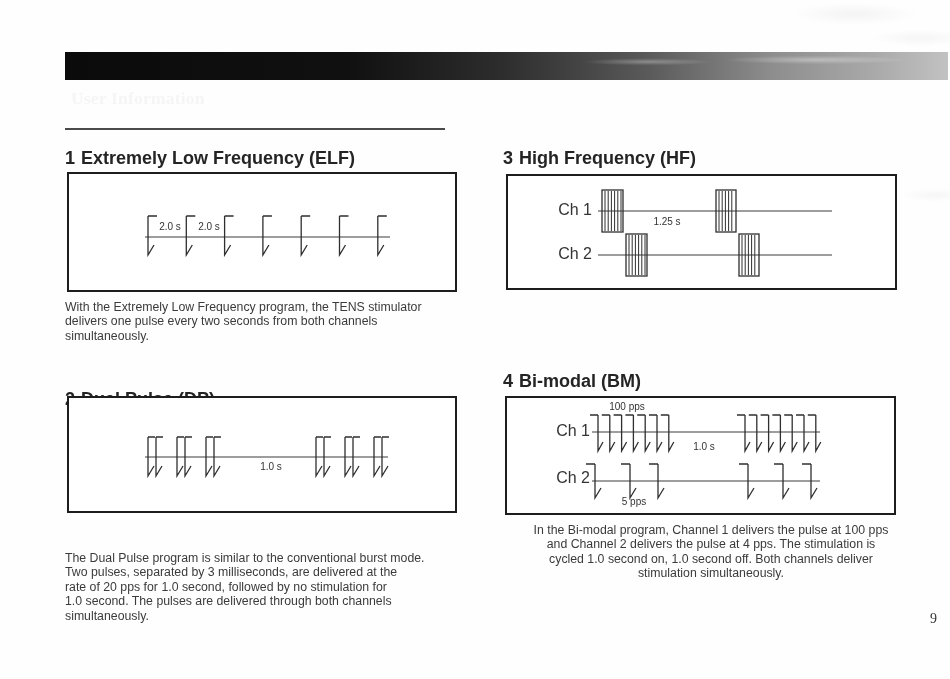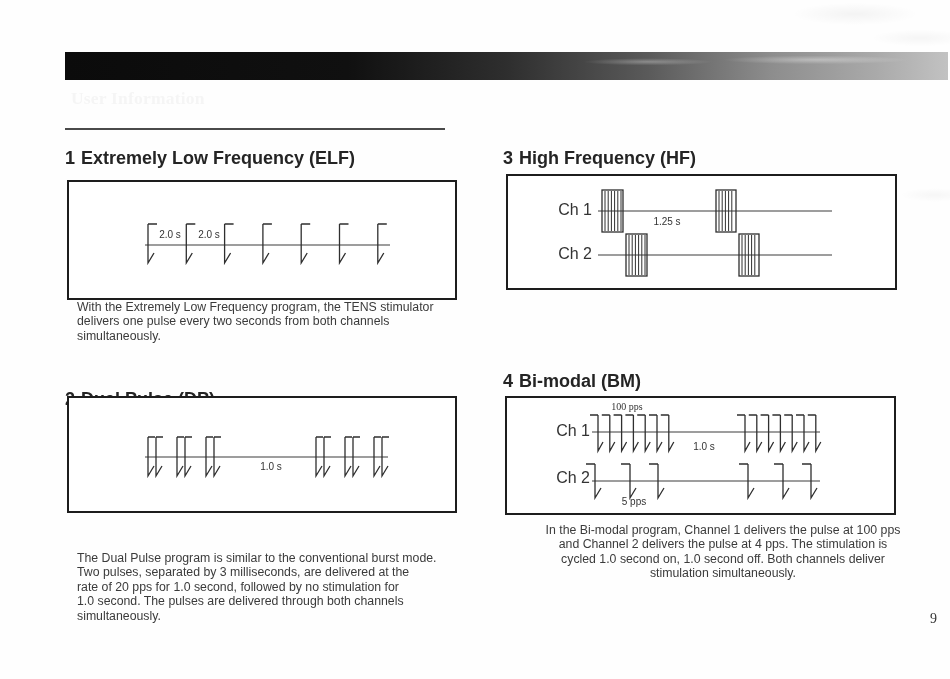--- a/index.html
+++ b/index.html
@@ -31,38 +31,38 @@
   .title-underline{position:absolute;left:65px;top:128px;width:380px;height:2px;background:#4a4a4a;}
   .sec-heading{position:absolute;font-size:18px;font-weight:bold;color:#242424;white-space:nowrap;}
   .sec-heading .num{display:inline-block;width:16px;}
   .diagram-box{position:absolute;border:2px solid #1d1d1d;background:#fff;}
   .diagram-box svg{position:absolute;left:0;top:0;}
   .wf{stroke:#2f2f2f;stroke-width:1.3;fill:none;}
   .wfline{stroke:#3d3d3d;stroke-width:1.1;}
   .wfthin{stroke:#2f2f2f;stroke-width:1;}
   .dlabel{position:absolute;font-size:10px;line-height:10px;color:#333;text-align:center;}
   .chlabel{position:absolute;font-size:16px;line-height:11px;color:#333;text-align:right;}
-  .desc{position:absolute;width:432px;font-size:12.3px;line-height:14.4px;color:#3b3b3b;white-space:pre-line;margin-left:12px;}
+  .desc{position:absolute;width:432px;font-size:12.3px;line-height:14.4px;color:#3b3b3b;white-space:pre-line;}
   .page-number{position:absolute;left:930px;top:611px;font-family:"Liberation Serif", serif;font-size:14px;color:#333;}
 </style>
 </head>
 <body>
 
 <div id="page">
 
   <div class="header-bar">
     <span class="header-title">User Information</span>
   </div>
 
   <div class="title-underline"></div>
 
   <div class="sec-heading" style="left:65px;top:148px;">
     <span class="num">1</span><span>Extremely Low Frequency (ELF)</span>
   </div>
-  <div class="diagram-box" style="left:67px;top:172px;width:386px;height:116px;margin-top:8px;">
+  <div class="diagram-box" style="left:67px;top:172px;width:386px;height:116px;">
     <svg id="svg-elf" width="386" height="116" viewBox="0 0 386 116">
         <line x1="76" y1="63" x2="321" y2="63" class="wfline"></line>
         <path d="M79 42h9M79 42L79 81l6 -10M117.3 42h9M117.3 42L117.3 81l6 -10M155.6 42h9M155.6 42L155.6 81l6 -10M193.89999999999998 42h9M193.89999999999998 42L193.89999999999998 81l6 -10M232.2 42h9M232.2 42L232.2 81l6 -10M270.5 42h9M270.5 42L270.5 81l6 -10M308.79999999999995 42h9M308.79999999999995 42L308.79999999999995 81l6 -10" class="wf"></path>
       </svg>
     <span class="dlabel" style="left:84px;top:48px;width:34px;">2.0 s</span>
     <span class="dlabel" style="left:123px;top:48px;width:34px;">2.0 s</span>
   </div>
   <div class="desc" style="left:65px;top:300px;">With the Extremely Low Frequency program, the TENS stimulator
 delivers one pulse every two seconds from both channels
 simultaneously.</div>
@@ -126,21 +126,21 @@
     <span class="num">4</span><span>Bi-modal (BM)</span>
   </div>
   <div class="diagram-box" style="left:505px;top:396px;width:387px;height:115px;">
     <svg id="svg-bm" width="387" height="115" viewBox="0 0 387 115">
         <line x1="85" y1="34" x2="313" y2="34" class="wfline"></line>
         <line x1="85" y1="83" x2="313" y2="83" class="wfline"></line>
         <path d="M91 17h-8M91 17L91 53l5 -9M102.8 17h-8M102.8 17L102.8 53l5 -9M114.6 17h-8M114.6 17L114.6 53l5 -9M126.4 17h-8M126.4 17L126.4 53l5 -9M138.2 17h-8M138.2 17L138.2 53l5 -9M150 17h-8M150 17L150 53l5 -9M161.8 17h-8M161.8 17L161.8 53l5 -9M238 17h-8M238 17L238 53l5 -9M249.8 17h-8M249.8 17L249.8 53l5 -9M261.6 17h-8M261.6 17L261.6 53l5 -9M273.4 17h-8M273.4 17L273.4 53l5 -9M285.2 17h-8M285.2 17L285.2 53l5 -9M297 17h-8M297 17L297 53l5 -9M308.8 17h-8M308.8 17L308.8 53l5 -9M88 66h-9M88 66L88 100l6 -10M123 66h-9M123 66L123 100l6 -10M151 66h-9M151 66L151 100l6 -10M241 66h-9M241 66L241 100l6 -10M276 66h-9M276 66L276 100l6 -10M304 66h-9M304 66L304 100l6 -10" class="wf"></path>
       </svg>
     <span class="chlabel" style="left:47px;top:27px;width:36px;">Ch 1</span>
     <span class="chlabel" style="left:47px;top:74px;width:36px;">Ch 2</span>
-    <span class="dlabel" style="left:95px;top:4px;width:50px;font-family:Liberation Serif, serif;">100 pps</span>
+    <span class="dlabel" style="left:95px;top:4px;width:50px;">100 pps</span>
     <span class="dlabel" style="left:177px;top:44px;width:40px;">1.0 s</span>
     <span class="dlabel" style="left:102px;top:99px;width:50px;">5 pps</span>
   </div>
   <div class="desc" style="left:495px;top:523px;text-align:center;">In the Bi-modal program, Channel 1 delivers the pulse at 100 pps
 and Channel 2 delivers the pulse at 4 pps. The stimulation is
 cycled 1.0 second on, 1.0 second off. Both channels deliver
 stimulation simultaneously.</div>
 
   <div class="page-number">9</div>
 </div>

